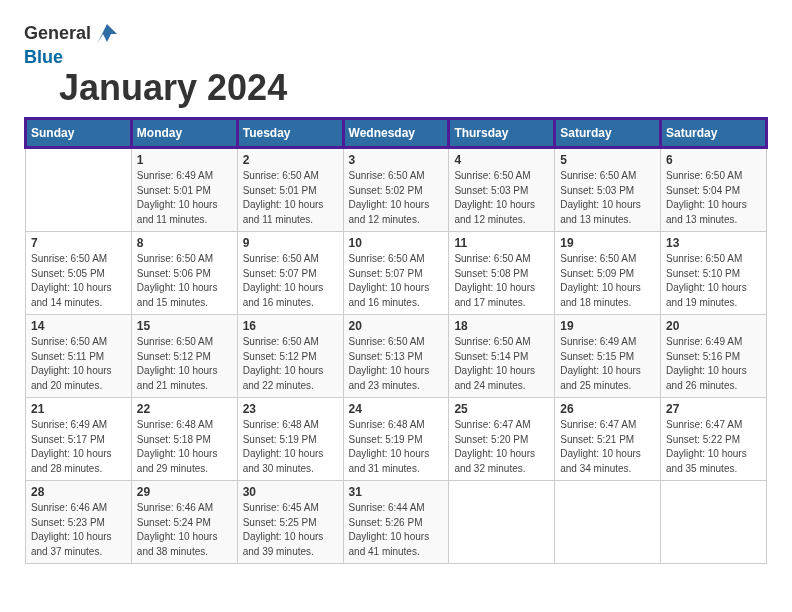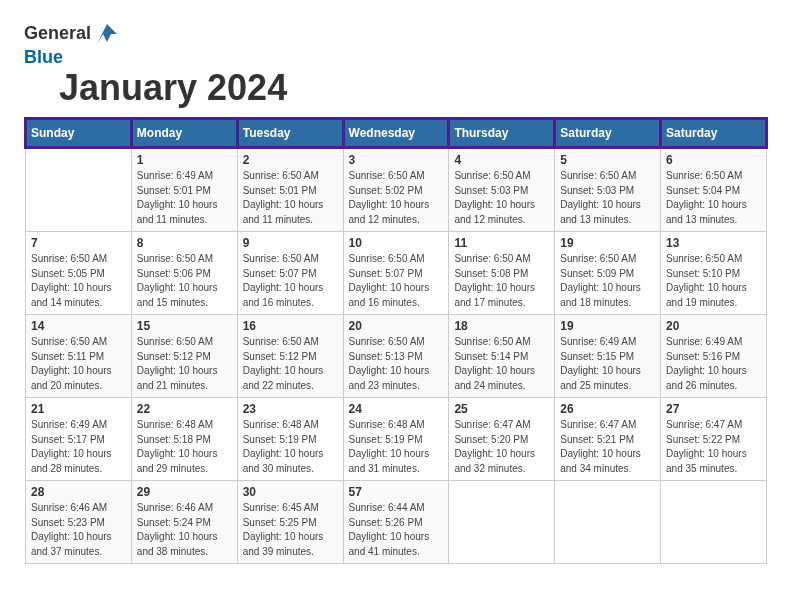--- a/index.html
+++ b/index.html
@@ -256,21 +256,21 @@
         </td>
         <td>
           <span class="day-number">29</span>
           <div class="day-info">Sunrise: 6:46 AM<br>Sunset: 5:24 PM<br>Daylight: 10 hours<br>and 38 minutes.</div>
         </td>
         <td>
           <span class="day-number">30</span>
           <div class="day-info">Sunrise: 6:45 AM<br>Sunset: 5:25 PM<br>Daylight: 10 hours<br>and 39 minutes.</div>
         </td>
         <td>
-          <span class="day-number">57</span>
+          <span class="day-number">31</span>
           <div class="day-info">Sunrise: 6:44 AM<br>Sunset: 5:26 PM<br>Daylight: 10 hours<br>and 41 minutes.</div>
         </td>
         <td class="empty-cell"></td>
         <td class="empty-cell"></td>
         <td class="empty-cell"></td>
       </tr>
     </tbody>
 </table>
 
 </body></html>

